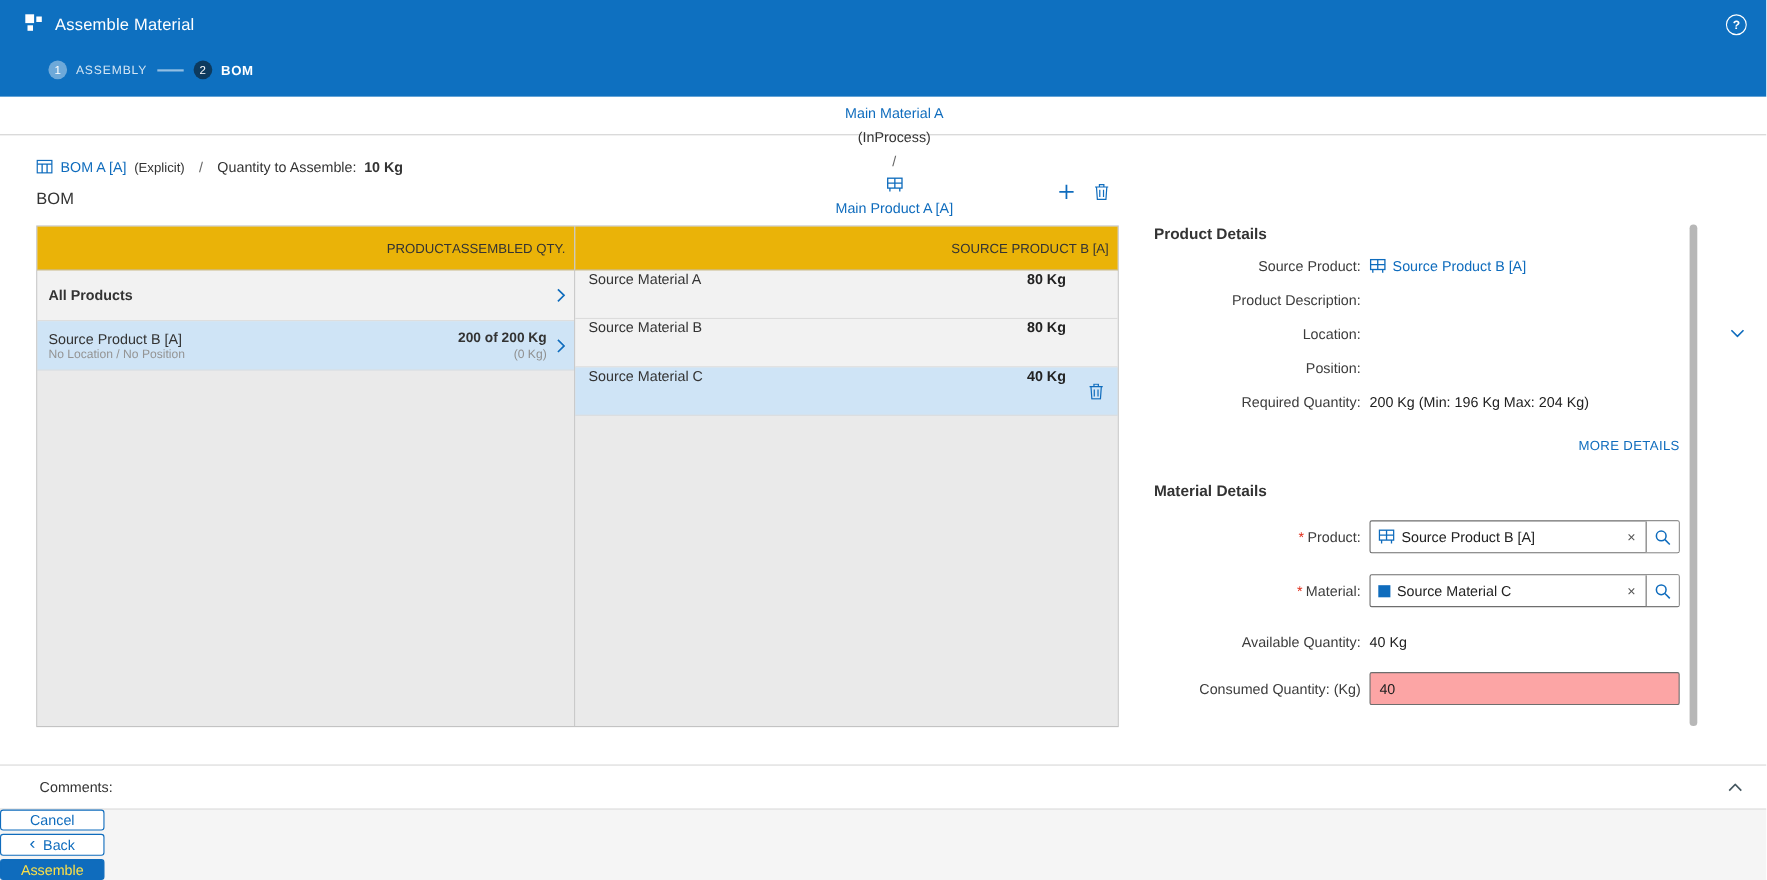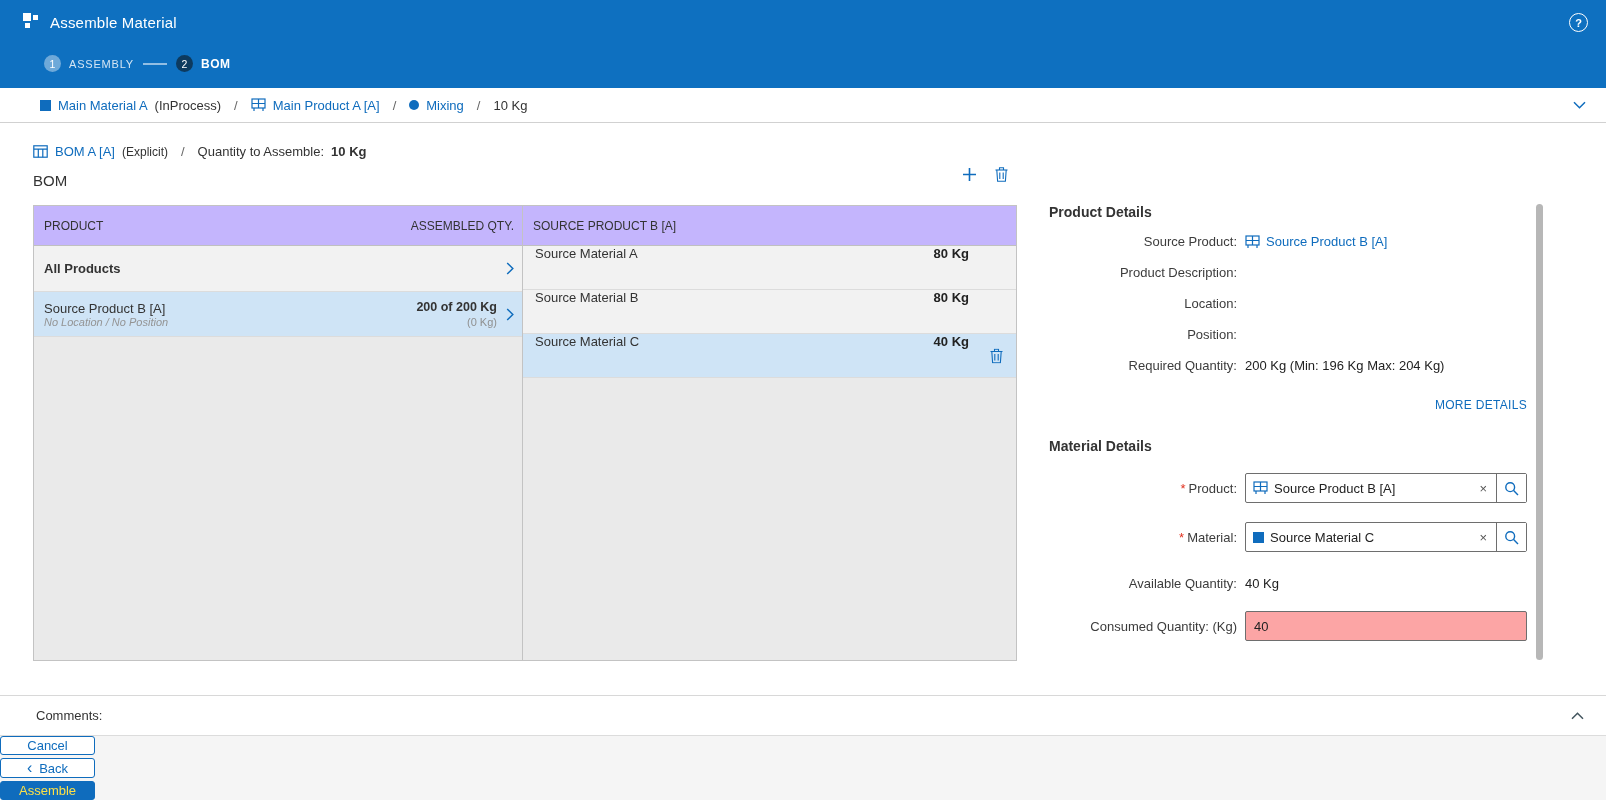--- a/index.html
+++ b/index.html
@@ -17,50 +17,50 @@
   .step { display:flex; align-items:center; gap:8px; cursor:pointer; }
   .step-circle { width:17px; height:17px; border-radius:50%; display:flex; align-items:center; justify-content:center; font-size:10.5px; color:#fff; }
   .step-circle.done { background:rgba(255,255,255,.4); }
   .step-circle.active { background:#0d3a5e; }
   .step-label { font-size:11px; letter-spacing:.8px; color:rgba(255,255,255,.82); }
   .step-label.bold { font-size:12px; font-weight:bold; color:#fff; letter-spacing:.6px; }
   .step-line { width:24px; height:2px; background:rgba(255,255,255,.55); }
 
   
   .ctx-bar { position:absolute; top:88px; left:0; width:100%; height:35px; background:#fff; border-bottom:1px solid #d1d1d1;
-             display:flex; align-items:center; padding:0 20px 0 40px; gap:7px; }
+             display:flex; align-items:center; padding:0 20px 0 40px; gap:7px;flex-direction:column; }
   .link { color:#0f6cbd; text-decoration:none; cursor:pointer; }
   .sep { color:#666; margin:0 6px; }
   .sq-icon { width:11px; height:11px; background:#0f6cbd; display:inline-block; }
   .dot-icon { width:10px; height:10px; background:#0f6cbd; border-radius:50%; display:inline-block; }
   .icon-blue { color:#0f6cbd; display:inline-flex; align-items:center; }
   .ctx-chevron { margin-left:auto; color:#0f6cbd; display:flex; align-items:center; cursor:pointer; }
 
   
   .bom-bar { position:absolute; left:33px; top:144px; display:flex; align-items:center; gap:7px; }
   .bom-type { color:#333; font-size:12px; }
   .bold { font-weight:bold; }
   .bom-title { position:absolute; left:33px; top:172px; font-size:15px; color:#333; }
   .bom-actions { position:absolute; left:962px; top:167px; display:flex; align-items:center; gap:18px; color:#0f6cbd; }
   .bom-actions .act { cursor:pointer; display:flex; align-items:center; }
 
   
   .bom-table { position:absolute; left:33px; top:205px; width:984px; height:456px; border:1px solid #c3c3c3; display:flex; background:#eaeaea; }
   .pane { display:flex; flex-direction:column; }
   .pane.left { width:488px; }
   .pane.right { flex:1; border-left:1px solid #c3c3c3; }
-  .pane-hdr { height:40px; background:#c4b5fd; border-bottom:1px solid #c0c0c0; display:flex; align-items:center;
-              justify-content:space-between; padding:0 8px 0 10px; font-size:12px; color:#333; }
+  .pane-hdr { height:40px; background:#eab308; border-bottom:1px solid #c0c0c0; display:flex; align-items:center;
+              justify-content:flex-end; padding:0 8px 0 10px; font-size:12px; color:#333; }
   .pane-fill { flex:1; background:#eaeaea; }
   .lrow { background:#f2f2f2; border-bottom:1px solid #dcdcdc; display:flex; align-items:center; padding:0 8px 0 10px; cursor:pointer; }
   .lrow.allrow { height:46px; }
   .allrow-label { font-weight:bold; color:#333; }
   .lrow.sel { height:45px; background:#cfe4f6; }
   .lrow-main .t { color:#333; }
-  .lrow-main .s { font-style:italic; font-size:11px; color:#949494; margin-top:0; }
+  .lrow-main .s { font-size:11px; color:#949494; margin-top:0; }
   .lrow-qty { margin-left:auto; text-align:right; }
   .lrow-qty .q { font-weight:bold; font-size:12.5px; color:#333; }
   .lrow-qty .qs { font-size:11px; color:#8f8f8f; margin-top:2px; }
   .chev { color:#0f6cbd; display:flex; align-items:center; margin-left:9px; }
   .lrow.allrow .chev { margin-left:auto; }
   .rrow { height:44px; background:#f2f2f2; border-bottom:1px solid #dcdcdc; display:flex; align-items:flex-start;
           padding:0 47px 0 12px; position:relative; cursor:pointer; }
   .rrow.sel { background:#cfe4f6; }
   .rrow .q { margin-left:auto; font-weight:bold; color:#222; }
   .row-trash { position:absolute; right:13px; top:50%; transform:translateY(-50%); color:#0f6cbd; cursor:pointer; display:flex; }

